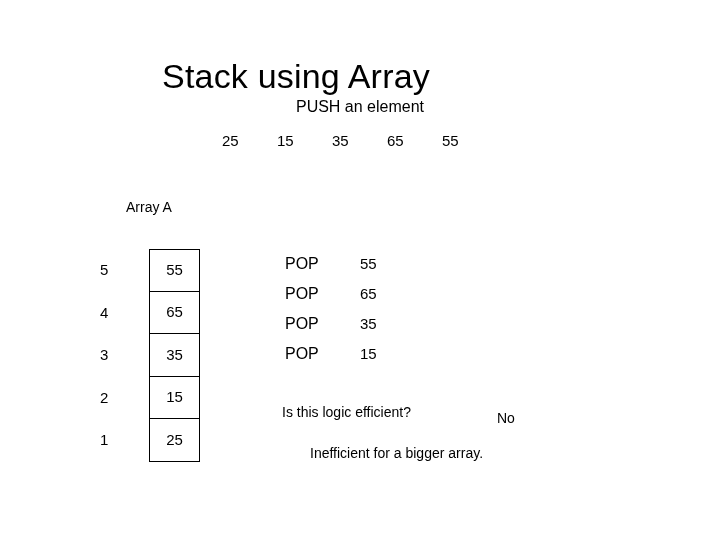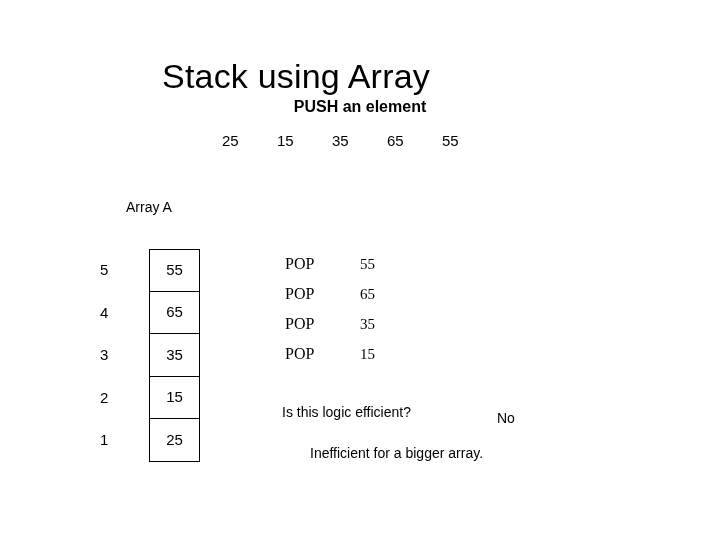--- a/index.html
+++ b/index.html
@@ -36,21 +36,20 @@
   
   .push-label {
     position: absolute;
     left: 0;
     top: 96px;
     width: 720px;
     text-align: center;
     font-size: 16px;
     line-height: 22px;
     white-space: nowrap;
-    font-weight: bold;
   }
   .push-values {
     position: absolute;
     left: 222px;
     top: 131px;
     display: flex;
     flex-direction: row;
     align-items: baseline;
   }
   .push-value {
@@ -110,21 +109,20 @@
   .pop-list {
     position: absolute;
     left: 285px;
     top: 253px;
   }
   .pop-row {
     display: flex;
     flex-direction: row;
     align-items: baseline;
     height: 30px;
-    font-family: Liberation Serif, serif;
   }
   .pop-op {
     width: 75px;
     font-size: 16px;
     line-height: 22px;
   }
   .pop-value {
     font-size: 15px;
     line-height: 22px;
   }

